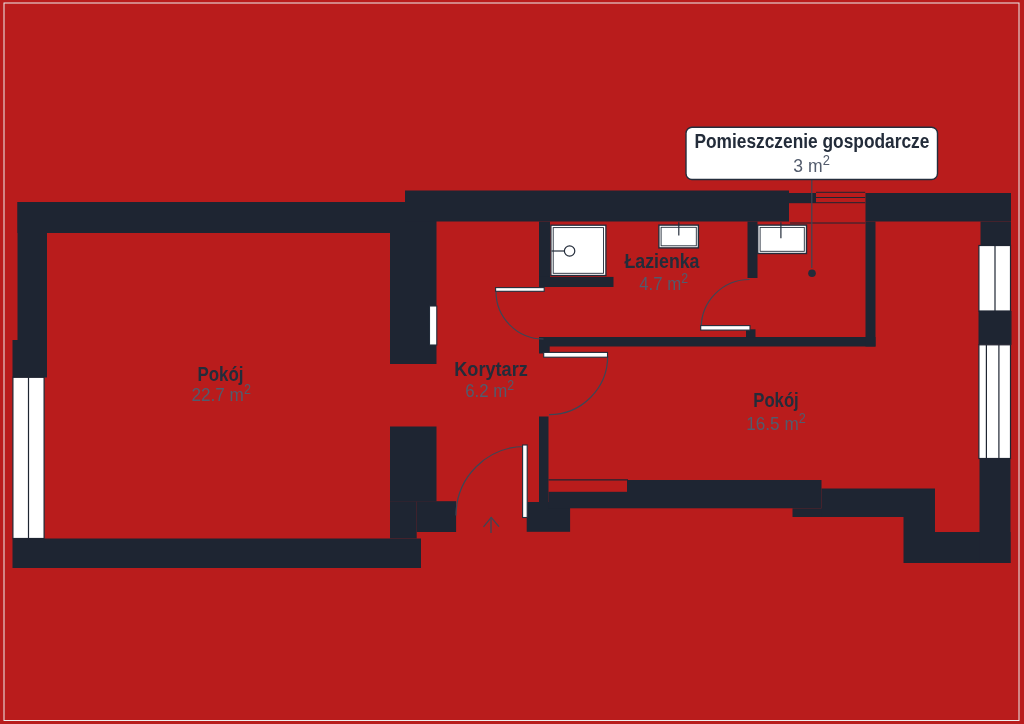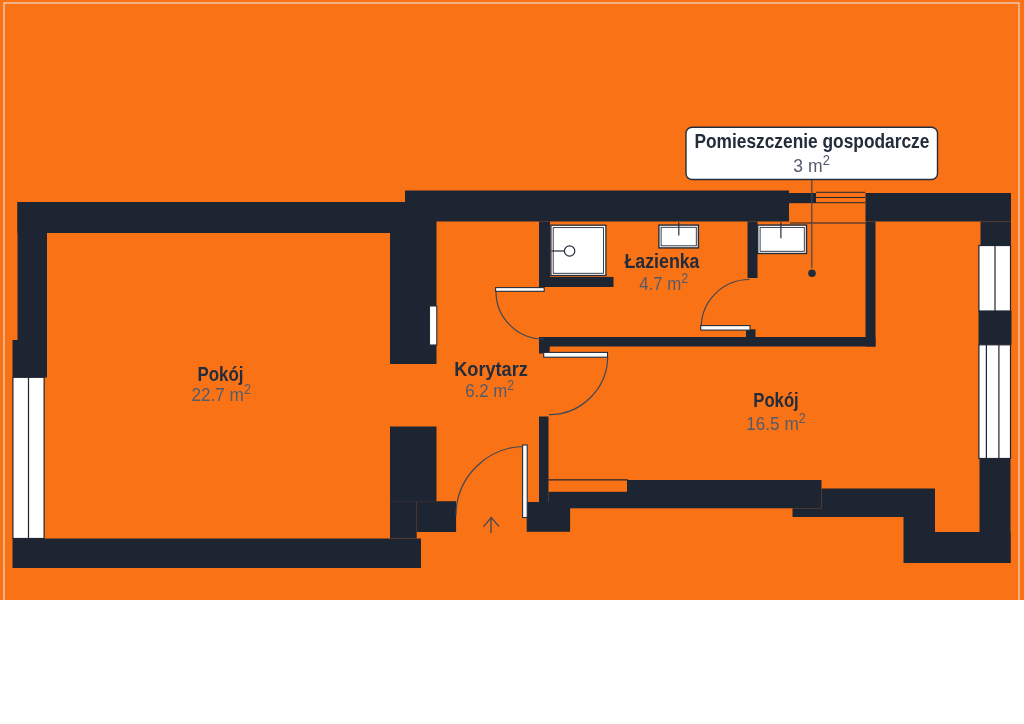--- a/index.html
+++ b/index.html
@@ -1,16 +1,16 @@
 <!DOCTYPE html>
 <html><head>
 <meta charset="utf-8">
 <style>
   html,body{margin:0;padding:0;background:#ffffff;}
-  .page{position:relative;width:1024px;height:600px;background:#f97316;overflow:hidden;
+  .page{position:relative;width:1024px;height:724px;background:#b91c1c;overflow:hidden;
         font-family:"Liberation Sans", sans-serif;}
   svg{position:absolute;left:0;top:0;}
   .nm{font-weight:bold;font-size:20px;fill:#232c3a;}
   .ar{font-weight:normal;font-size:19px;fill:#525b6c;}
   .sp{font-size:14px;}
 </style>
 </head>
 <body>
 <div class="page">
 <svg width="1024" height="724" viewBox="0 0 1024 724">

